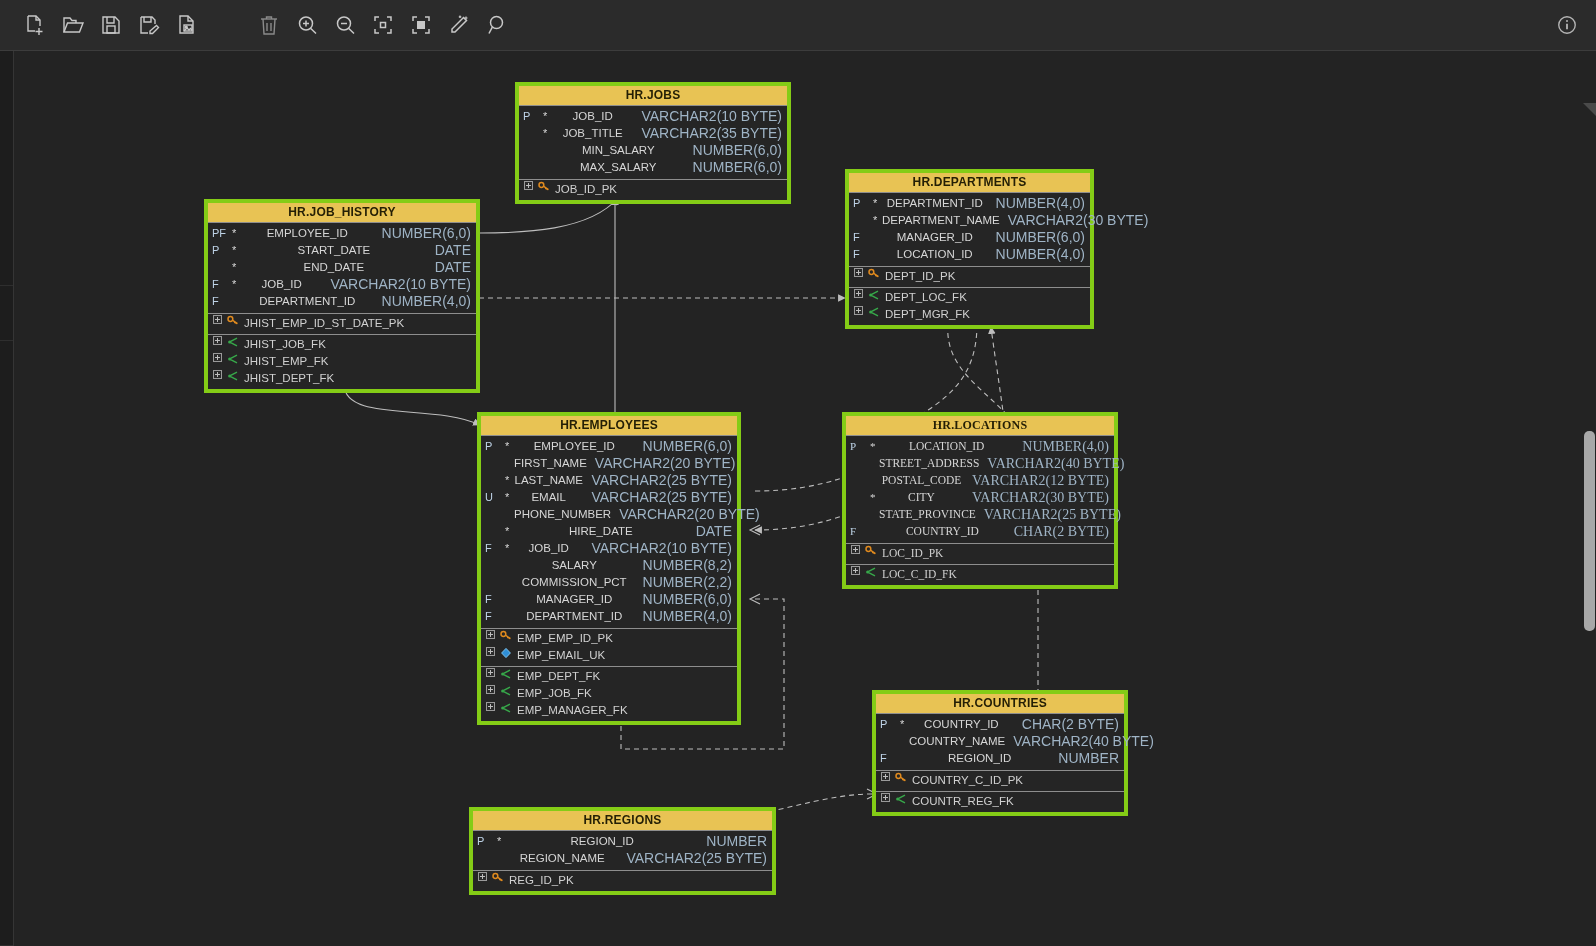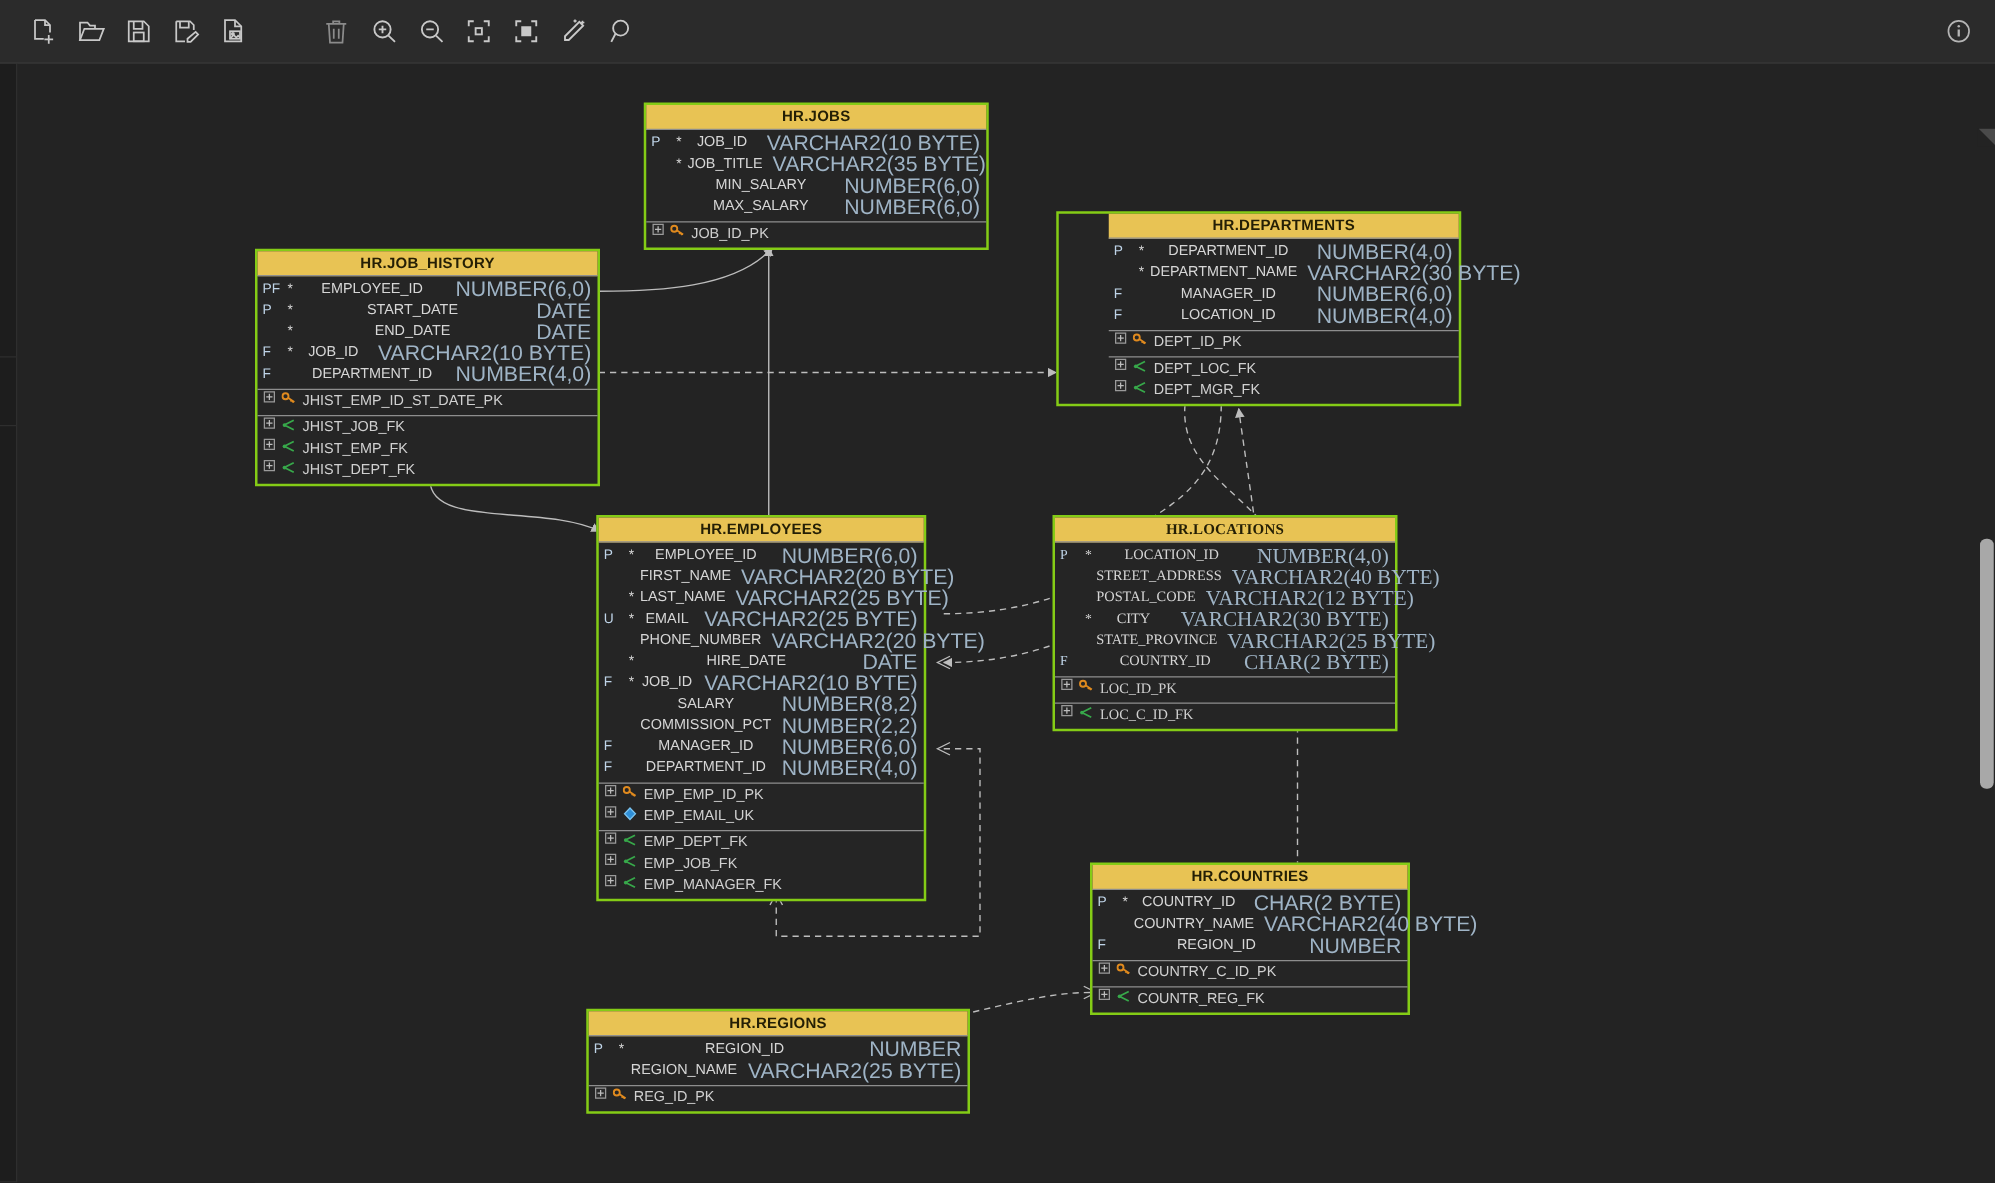--- a/index.html
+++ b/index.html
@@ -41,21 +41,21 @@
     width: 1582px; height: 895px;
     background: #232323;
     overflow: hidden;
   }
   #edges { position: absolute; left: 0; top: 0; width: 1582px; height: 895px; pointer-events: none; }
 
   
   .entity {
     position: absolute;
     background: #252525;
-    border: 2px solid #84cc16;
+    border: 4px solid #84cc16;
     font-size: 11.5px;
     color: #cfcfcf;
     user-select: none;
   }
   .ent-title {
     background: #e8c354;
     color: #241f05;
     font-weight: bold;
     font-size: 12px;
     text-align: center;
@@ -74,21 +74,21 @@
   }
   .col-key {
     width: 20px; flex: 0 0 20px;
     color: #bfd4e8; font-size: 11px;
   }
   .col-star {
     width: 9px; flex: 0 0 9px; text-align: left;
     color: #d9d9d9; font-size: 11px;
   }
   .col-name { flex: 1 1 auto; color: #d6d6d6; font-size: 11.5px; text-align: center; }
-  .col-type { flex: 0 0 auto; color: #9fb4c6; font-size: 17px; text-align: right; padding-left: 8px; }
+  .col-type { flex: 0 0 auto; color: #9fb4c6; font-size: 14px; text-align: right; padding-left: 8px; }
 
   .sec {
     border-top: 1px solid #8e8e8e;
     padding: 1px 0 2px 0;
   }
   .idx-row {
     display: flex; align-items: flex-start;
     height: 17px; line-height: 17px;
     padding: 0 5px 0 5px;
     white-space: nowrap;
@@ -407,21 +407,21 @@
               <span class="glyph">
                 <svg width="12" height="12" viewBox="0 0 12 12">
                   <path d="M10 2.2 L3.2 5.6 M10 9.8 L3.2 6.4" stroke="#37a84a" stroke-width="1.5" fill="none"></path>
                   <circle cx="2.6" cy="6" r="1.5" fill="#37a84a"></circle>
                 </svg>
               </span>
               <span class="idx-name">JHIST_DEPT_FK</span>
             </div>
           </div>
         </div>
-        <div class="entity" style="left: 831px; top: 118px; width: 324px; padding-left: 40px;">
+        <div class="entity" style="left: 831px; top: 118px; width: 249px;">
           <div class="ent-title">HR.DEPARTMENTS</div>
           <div class="col-list">
             <div class="col-row">
               <span class="col-key">P</span>
               <span class="col-star">*</span>
               <span class="col-name">DEPARTMENT_ID</span>
               <span class="col-type">NUMBER(4,0)</span>
             </div>
             <div class="col-row">
               <span class="col-key"></span>

